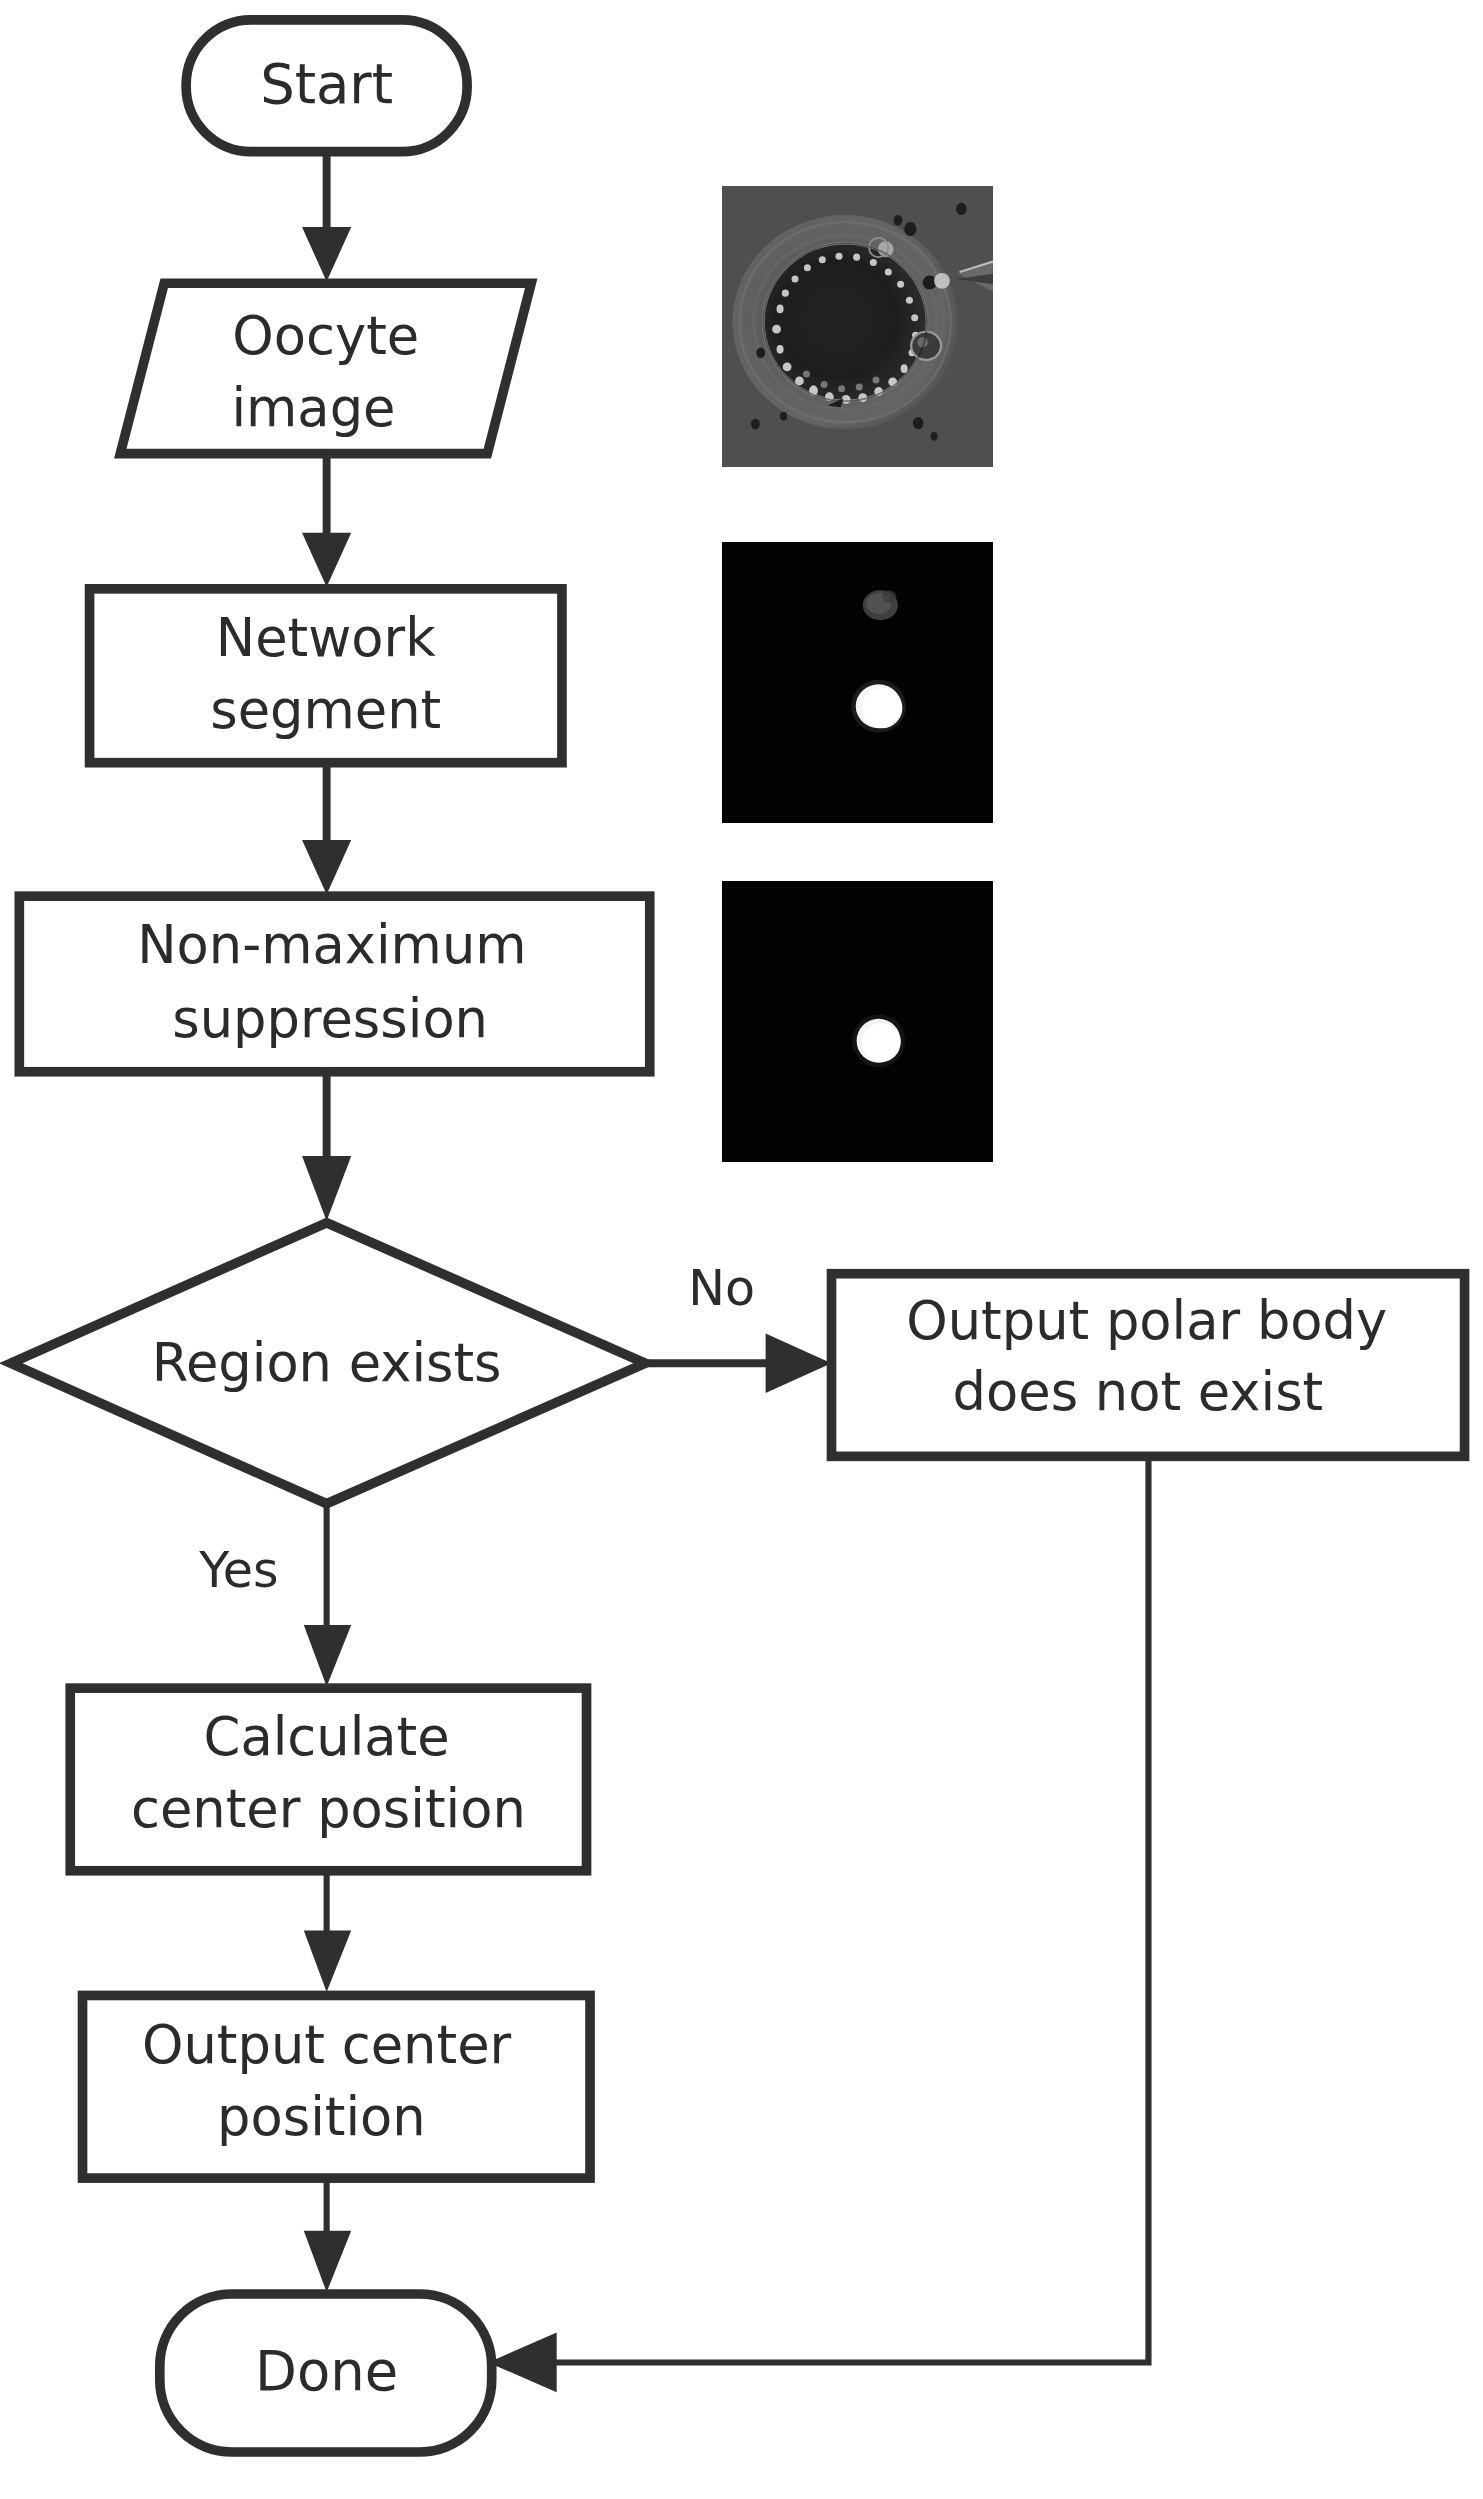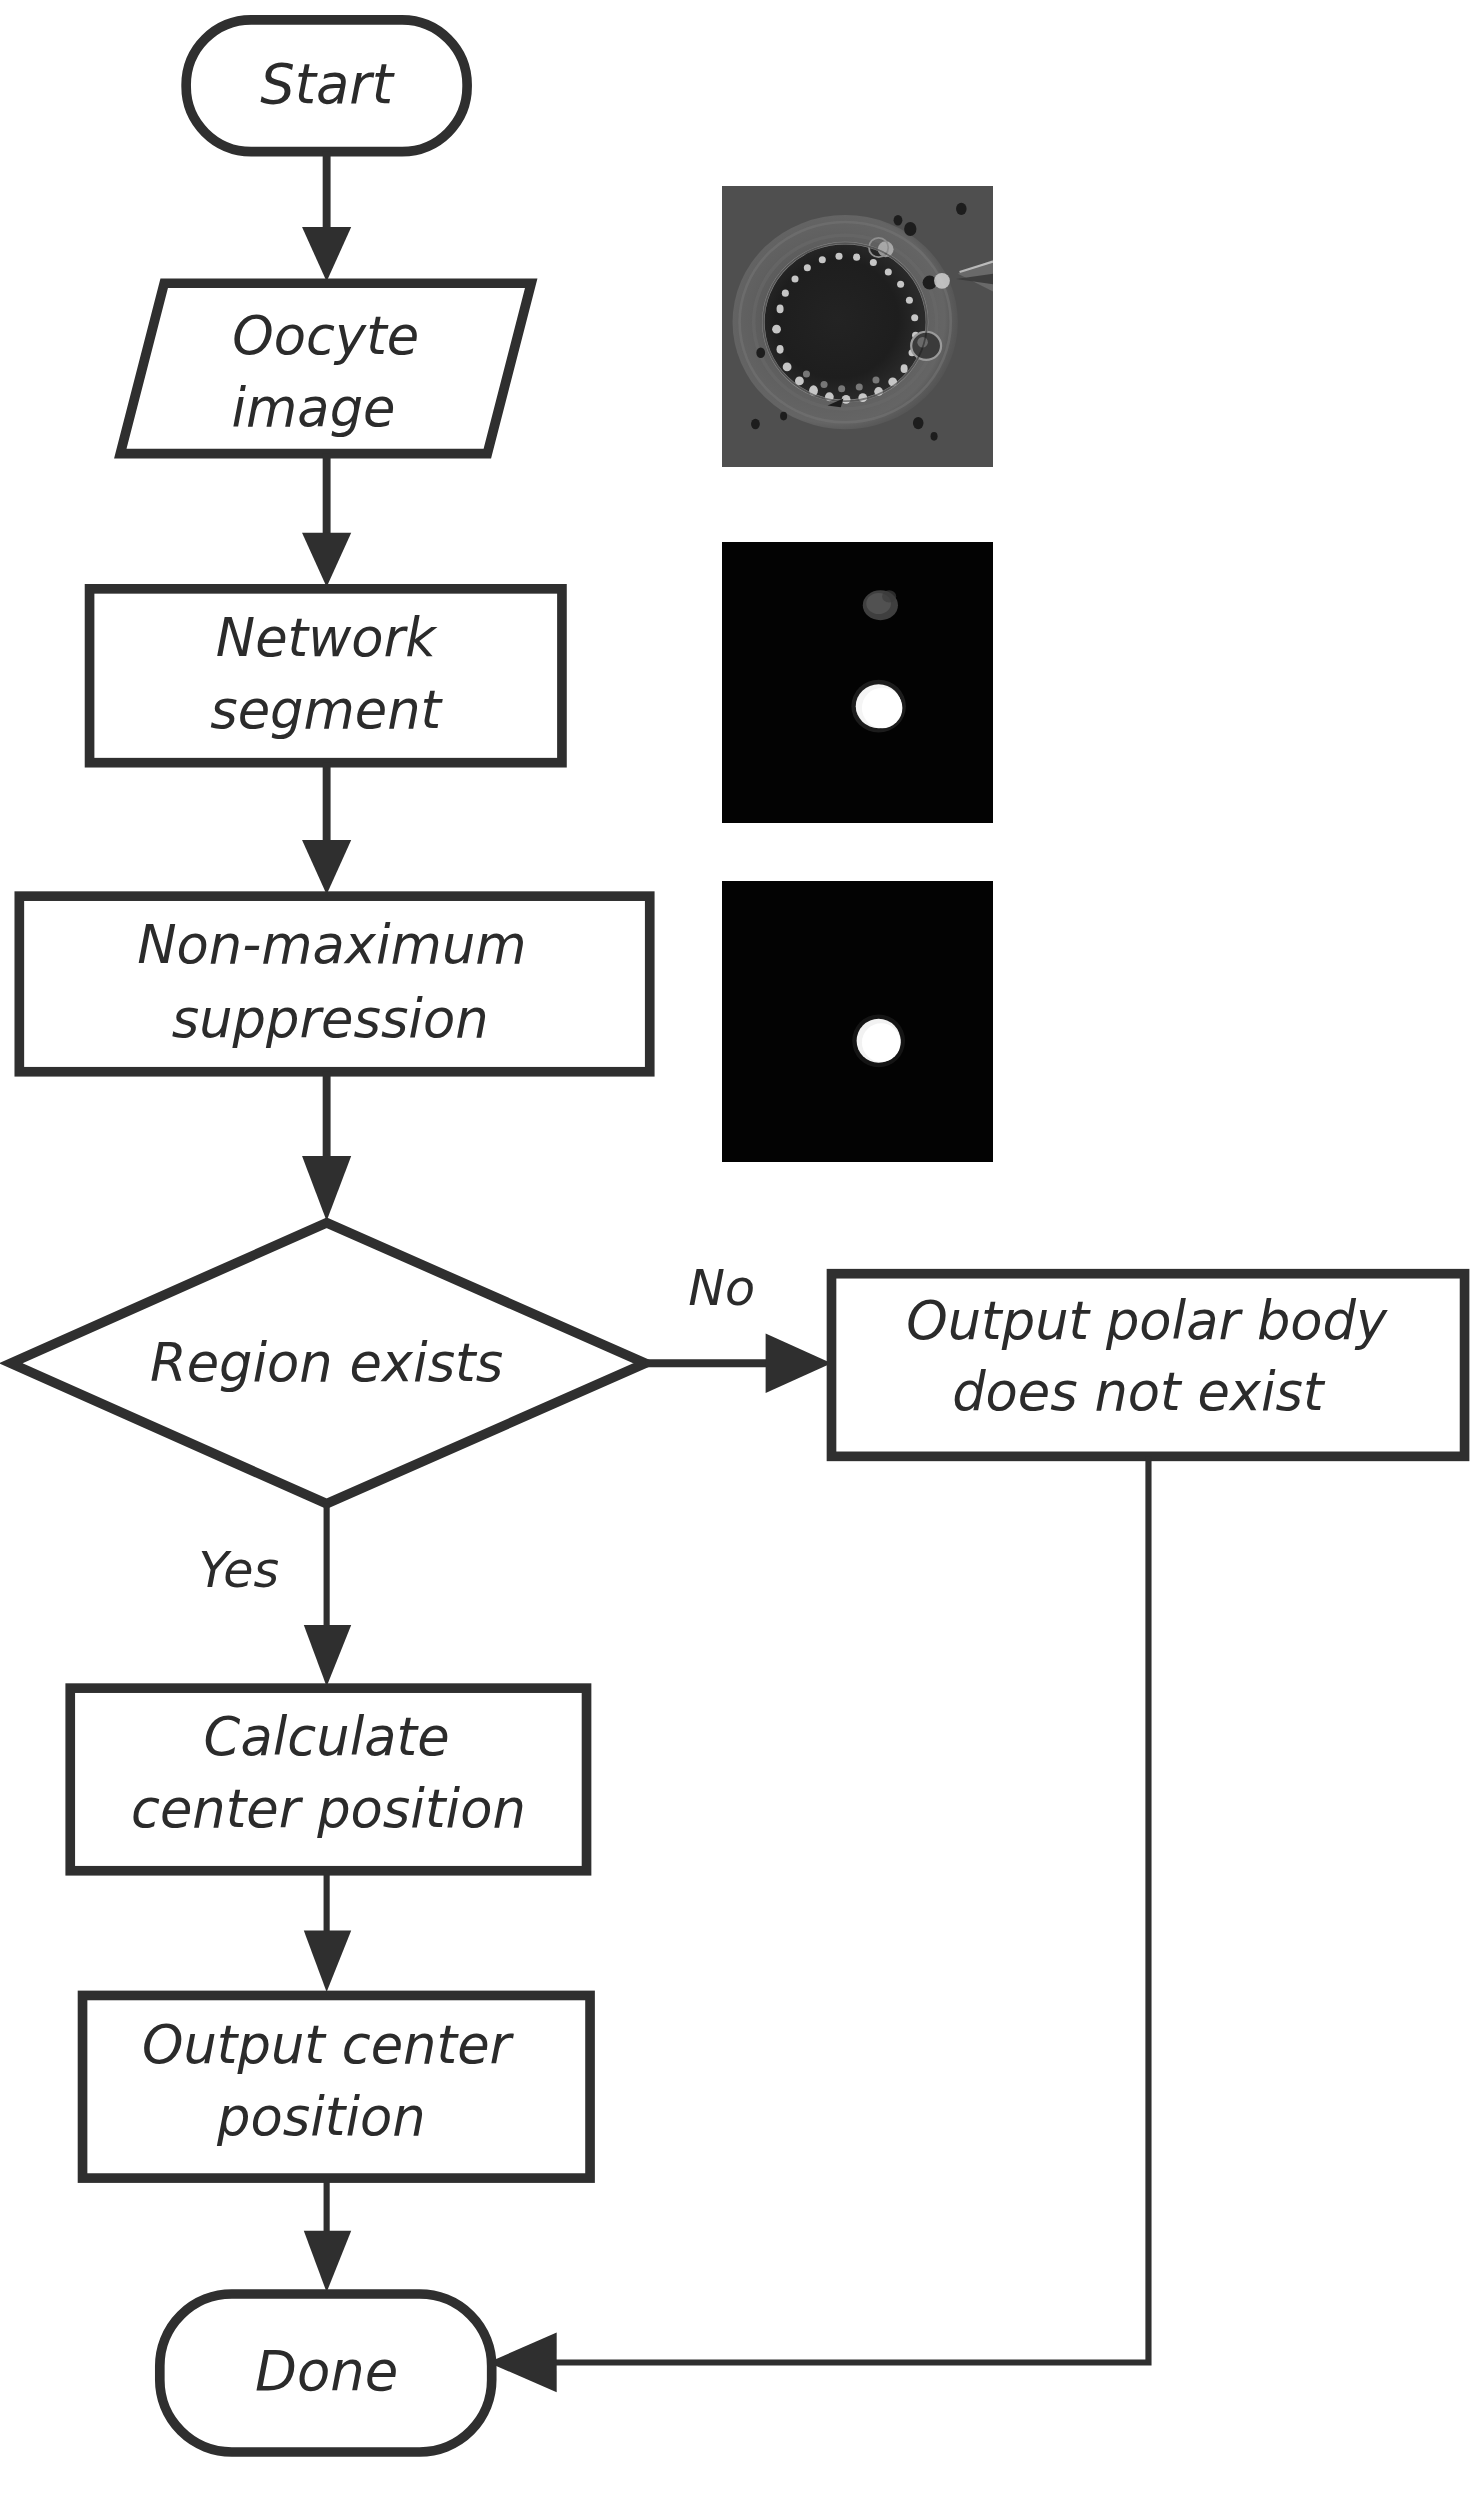--- a/index.html
+++ b/index.html
@@ -1,18 +1,18 @@
 <!DOCTYPE html>
 <html style="font-size:14px"><head>
 <meta charset="utf-8">
 <style>
   html,body{margin:0;padding:0;background:#ffffff;}
   body{width:1483px;height:2500px;position:relative;overflow:hidden;
        font-family:"DejaVu Sans","Liberation Sans",sans-serif;}
-  #stage{position:absolute;inset:0;width:1483px;height:2196px;font-style:italic;}
+  #stage{position:absolute;inset:0;width:1483px;height:2196px;}
   svg#flow{position:absolute;left:0;top:0;width:1483px;height:2500px;}
   .node-text{fill:#2b2b2b;font-family:"DejaVu Sans","Liberation Sans",sans-serif;
              text-anchor:middle;dominant-baseline:middle;}
   .t-start{font-size:62px;}
   .t-box{font-size:60px;}
   .t-label{font-size:56px;}
   .shape{fill:#ffffff;stroke:#2f2f2f;}
   .shape-thick{stroke-width:11;}
   .conn{stroke:#2f2f2f;stroke-width:9;fill:none;}
   .conn-thin{stroke:#2f2f2f;stroke-width:7;fill:none;}

